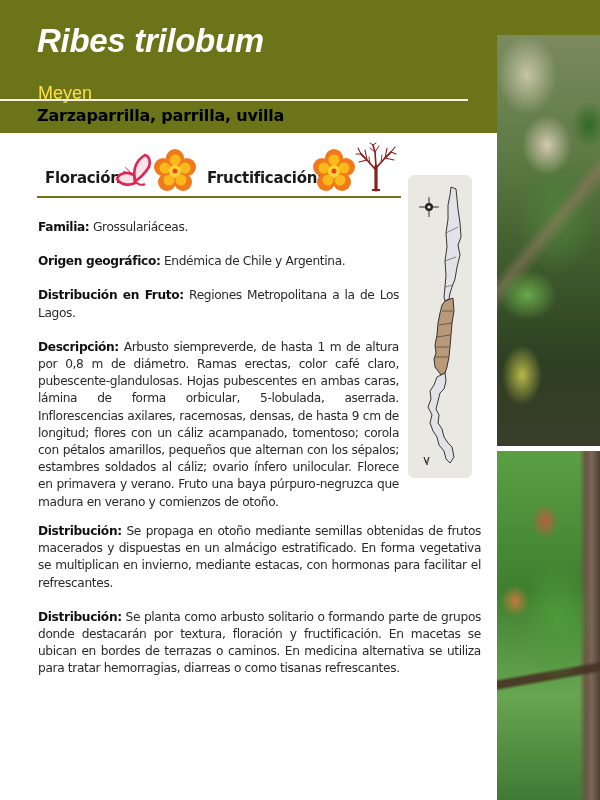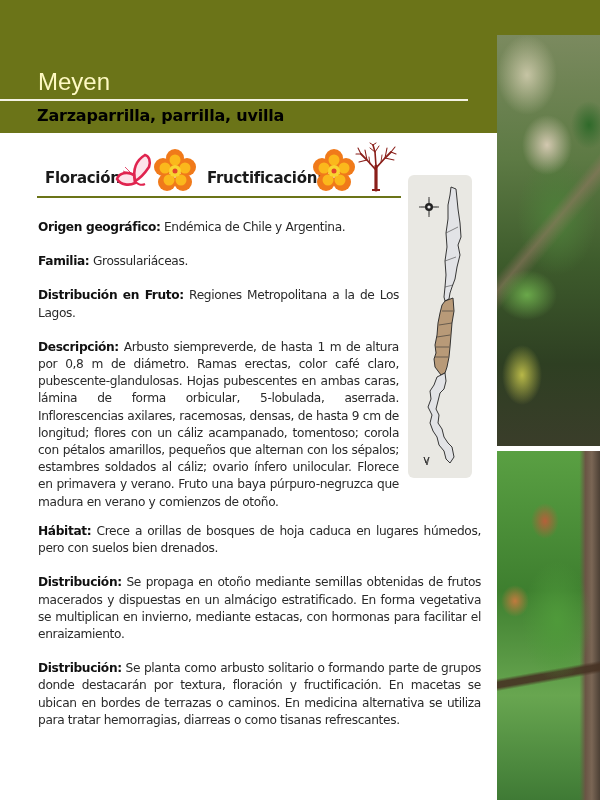--- a/index.html
+++ b/index.html
@@ -12,23 +12,23 @@
       position: absolute; left: 0; top: 0; width: 600px; height: 133px;
       background: #6b7418;
     }
     .sci-name {
       position: absolute; left: 37px; top: 22px;
       font-family: "Liberation Sans", sans-serif;
       font-style: italic; font-weight: bold; font-size: 33px;
       color: #ffffff; letter-spacing: -0.3px; white-space: nowrap;
     }
     .author {
-      position: absolute; left: 38px; top: 68px;
+      position: absolute; left: 38px; top: 83px;
       font-family: "Liberation Sans", sans-serif;
-      font-size: 24px; color: #fef9c3; white-space: nowrap;
+      font-size: 18px; color: #fde047; white-space: nowrap;
     }
     .header-rule {
       position: absolute; left: 0; top: 99px; width: 468px; height: 2px;
       background: #f3f2e2;
     }
     .common-names {
       position: absolute; left: 37px; top: 106px;
       font-family: "DejaVu Sans", sans-serif; font-weight: bold;
       font-size: 16px; color: #000000; white-space: nowrap;
       letter-spacing: -0.2px;
@@ -82,20 +82,21 @@
     }
     .content.wide { width: 443px; }
     .para { margin: 0 0 17px 0; text-align: justify; }
     .para .k { font-weight: bold; color: #111; }
     .content .para:last-child { margin-bottom: 0; }
   </style>
 </head>
 <body>
 
 <div class="header">
+  <div class="sci-name">Ribes trilobum</div>
   <div class="author">Meyen</div>
   <div class="header-rule"></div>
   <div class="common-names">Zarzaparrilla, parrilla, uvilla</div>
 </div>
 
 <div class="photo photo-top"></div>
 <div class="photo photo-bottom"></div>
 
 <div class="phenology">
   <span class="pheno-label" style="left:8px;">Floración:</span>
@@ -185,23 +186,22 @@
     <path d="M43 12 L48 14 L49 24 L50 34 L52 48 L53 62 L50 70 L52 80 L49 92 L47 104 L44 112 L42 118 L41 124 L37 126 L36 122 L37 112 L38 100 L37 86 L39 72 L38 58 L40 44 L40 30 L42 20 Z" fill="#e2e3e6" stroke="#222" stroke-width="0.9"></path>
     <path d="M38 58 L50 52 M37 86 L48 82 M37 112 L45 110" stroke="#444" stroke-width="0.6" fill="none"></path>
     <path d="M37 126 L45 123 L46 136 L44 148 L43 160 L42 172 L41 182 L39 192 L37 198 L33 200 L30 196 L27 192 L26 184 L28 178 L27 170 L29 160 L30 148 L32 138 L34 130 Z" fill="#b89a78" stroke="#222" stroke-width="0.9"></path>
     <path d="M34 136 L45 136 M31 150 L44 148 M29 162 L42 160 M28 172 L41 172 M27 182 L40 182" stroke="#333" stroke-width="0.6" fill="none"></path>
     <path d="M37 198 L38 206 L36 214 L32 218 L30 226 L28 234 L31 240 L30 248 L34 254 L36 262 L40 268 L44 272 L46 282 L42 288 L38 284 L36 276 L31 270 L29 262 L25 256 L22 248 L24 240 L20 232 L23 224 L22 216 L26 210 L29 202 L33 200 Z" fill="#e2e3e6" stroke="#222" stroke-width="0.9"></path>
     <path d="M16 282 L19 290 L21 282 L18 288 Z" fill="none" stroke="#222" stroke-width="0.8"></path>
   </svg>
 </div>
 
 <div class="content">
+  <p class="para"><span class="k">Familia:</span><span> Grossulariáceas.</span></p>
   <p class="para"><span class="k">Origen geográfico:</span><span> Endémica de Chile y Argentina.</span></p>
-  <p class="para"><span class="k">Familia:</span><span> Grossulariáceas.</span></p>
   <p class="para"><span class="k">Distribución en Fruto:</span><span> Regiones Metropolitana a la de Los Lagos.</span></p>
   <p class="para"><span class="k">Descripción:</span><span> Arbusto siempreverde, de hasta 1 m de altura por 0,8 m de diámetro. Ramas erectas, color café claro, pubescente-glandulosas. Hojas pubescentes en ambas caras, lámina de forma orbicular, 5-lobulada, aserrada. Inflorescencias axilares, racemosas, densas, de hasta 9 cm de longitud; flores con un cáliz acampanado, tomentoso; corola con pétalos amarillos, pequeños que alternan con los sépalos; estambres soldados al cáliz; ovario ínfero unilocular. Florece en primavera y verano. Fruto una baya púrpuro-negruzca que madura en verano y comienzos de otoño.</span></p>
 </div>
 
 <div class="content wide" style="top:523px;">
-  <p class="para"><span class="k">Hábitat:</span><span> Crece a orillas de bosques de hoja caduca en lugares húmedos, pero con suelos bien drenados.</span></p>
-  <p class="para"><span class="k">Distribución:</span><span> Se propaga en otoño mediante semillas obtenidas de frutos macerados y dispuestas en un almácigo estratificado. En forma vegetativa se multiplican en invierno, mediante estacas, con hormonas para facilitar el enraizamiento.</span></p>
+  <p class="para"><span class="k">Distribución:</span><span> Se propaga en otoño mediante semillas obtenidas de frutos macerados y dispuestas en un almácigo estratificado. En forma vegetativa se multiplican en invierno, mediante estacas, con hormonas para facilitar el refrescantes.</span></p>
   <p class="para"><span class="k">Distribución:</span><span> Se planta como arbusto solitario o formando parte de grupos donde destacarán por textura, floración y fructificación. En macetas se ubican en bordes de terrazas o caminos. En medicina alternativa se utiliza para tratar hemorragias, diarreas o como tisanas refrescantes.</span></p>
 </div>
 
 </body></html>

